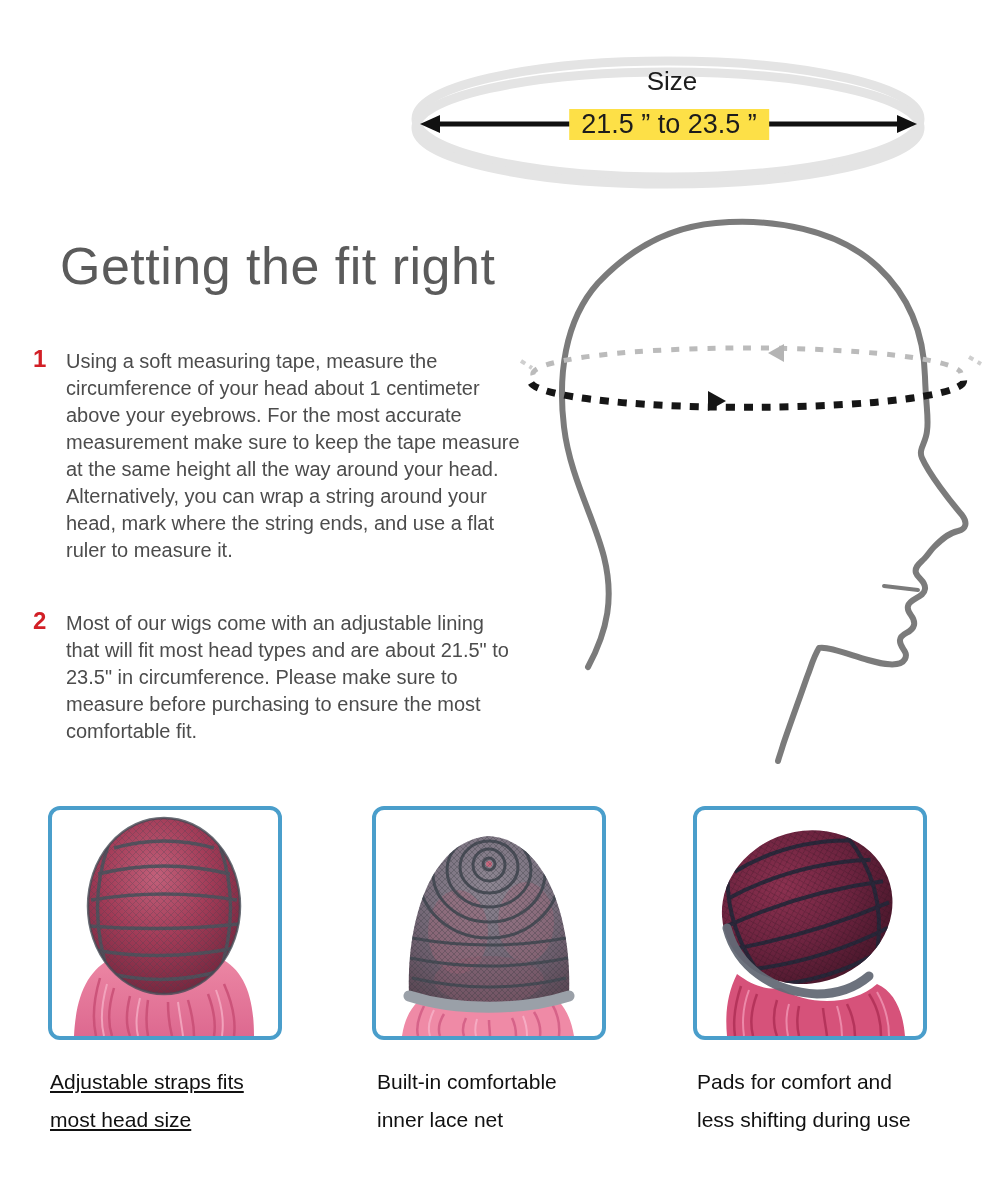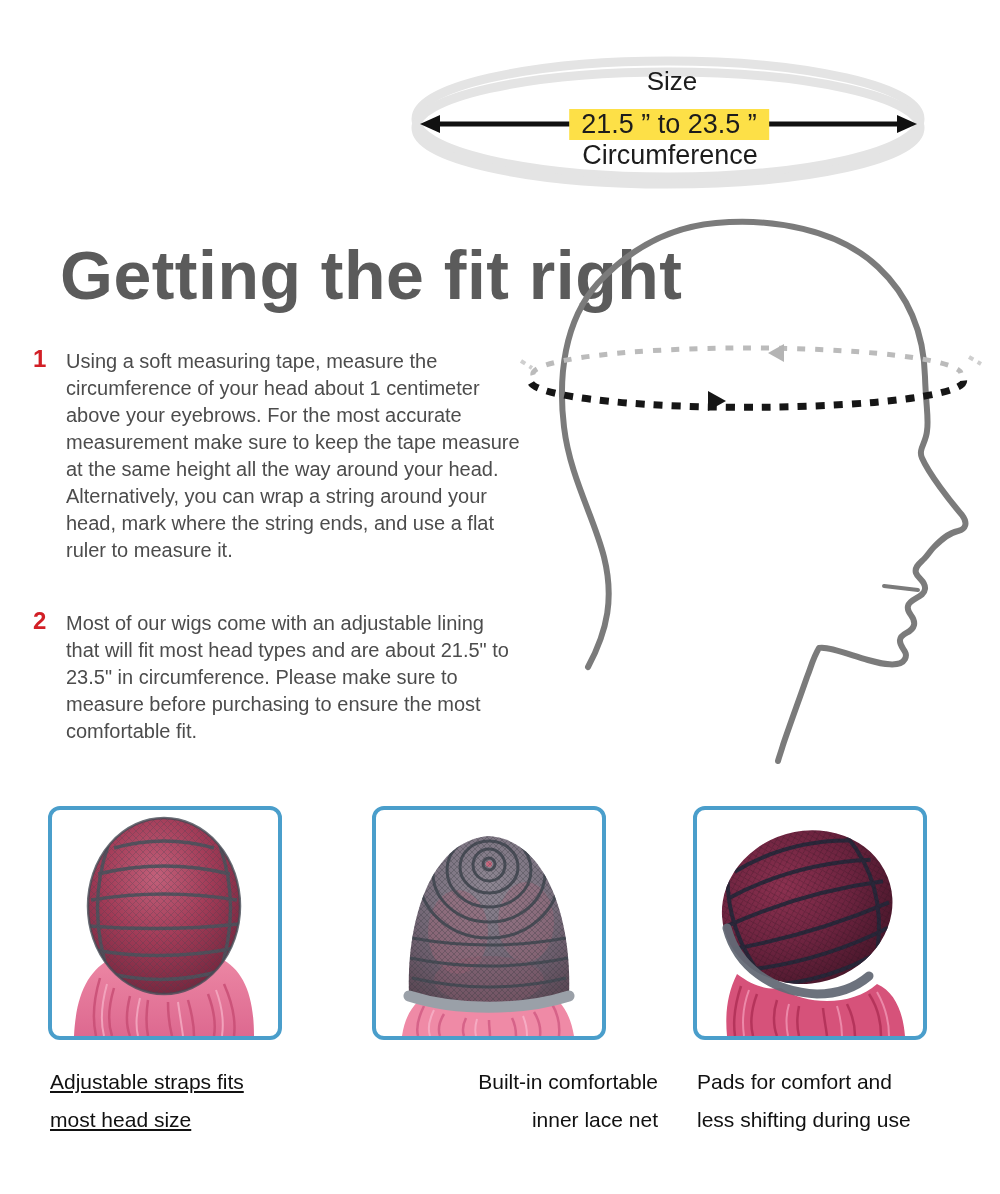--- a/index.html
+++ b/index.html
@@ -10,58 +10,57 @@
   .size-diagram{position:absolute;left:0;top:0;width:1000px;height:210px;text-align:center;}
   .size-diagram svg{position:absolute;left:0;top:0;}
   .size-label{position:absolute;left:672px;top:66px;transform:translateX(-50%);
               font-size:26px;color:#1c1c1c;}
   .range-label{position:absolute;left:669px;top:109px;transform:translateX(-50%);
                font-size:27px;color:#1c1c1c;background:#fde047;padding:0 12px;white-space:nowrap;}
   .circ-label{position:absolute;left:670px;top:140px;transform:translateX(-50%);
               font-size:27px;color:#1c1c1c;}
 
   
-  .title{position:absolute;left:60px;top:236px;margin:0;font-size:68px;font-weight:700;
+  .title{position:absolute;left:60px;top:236px;margin:0;font-size:52px;font-weight:400;
          color:#5b5b5b;letter-spacing:0.5px;}
   .step{position:absolute;}
   .step-1{left:0;top:344px;}
   .step-2{left:0;top:606px;}
   .step-num{position:absolute;left:33px;top:1px;font-size:24px;font-weight:bold;color:#d21f26;}
   .step-text{position:absolute;left:62px;top:0;width:455px;margin:4px;
              font-size:20px;line-height:27px;color:#4c4c4c;}
 
   
   .head-figure{position:absolute;left:520px;top:215px;}
 
   
   .card{position:absolute;top:806px;width:234px;height:234px;box-sizing:border-box;
         border:4px solid #4a9ecb;border-radius:12px;background:#fff;overflow:hidden;}
   .card-1{left:48px;} .card-2{left:372px;} .card-3{left:693px;}
   .caption{position:absolute;top:1063px;width:270px;font-size:21px;line-height:38px;
            color:#111;white-space:pre-line;}
-  .caption-1{left:50px;text-decoration:underline;} .caption-2{left:388px;text-align:right;} .caption-3{left:697px;}
+  .caption-1{left:50px;text-decoration:underline;} .caption-2{left:377px;} .caption-3{left:697px;}
 </style>
 </head>
 <body>
 
 <div class="page">
 
   <div class="size-diagram">
     <svg width="1000" height="210" viewBox="0 0 1000 210">
       <ellipse cx="668" cy="119" rx="252" ry="58" fill="none" stroke="#e4e4e4" stroke-width="9"></ellipse>
       <ellipse cx="668" cy="128" rx="252" ry="56" fill="none" stroke="#e4e4e4" stroke-width="9"></ellipse>
       <g>
         <line x1="434" y1="124" x2="904" y2="124" stroke="#111" stroke-width="5"></line>
         <polygon points="420,124 440,115 440,133" fill="#111"></polygon>
         <polygon points="917,124 897,115 897,133" fill="#111"></polygon>
       </g>
     </svg>
     <div class="size-label">Size</div>
     <div class="range-label">21.5 ” to 23.5 ”</div>
-    <div class="circ-label">Circumference</div>
   </div>
 
   <h1 class="title">Getting the fit right</h1>
 
   <div class="step step-1">
     <span class="step-num">1</span>
     <p class="step-text">Using a soft measuring tape, measure the circumference of your head about 1 centimeter above your eyebrows. For the most accurate measurement make sure to keep the tape measure at the same height all the way around your head. Alternatively, you can wrap a string around your head, mark where the string ends, and use a flat ruler to measure it.</p>
   </div>
   <div class="step step-2">
     <span class="step-num">2</span>

